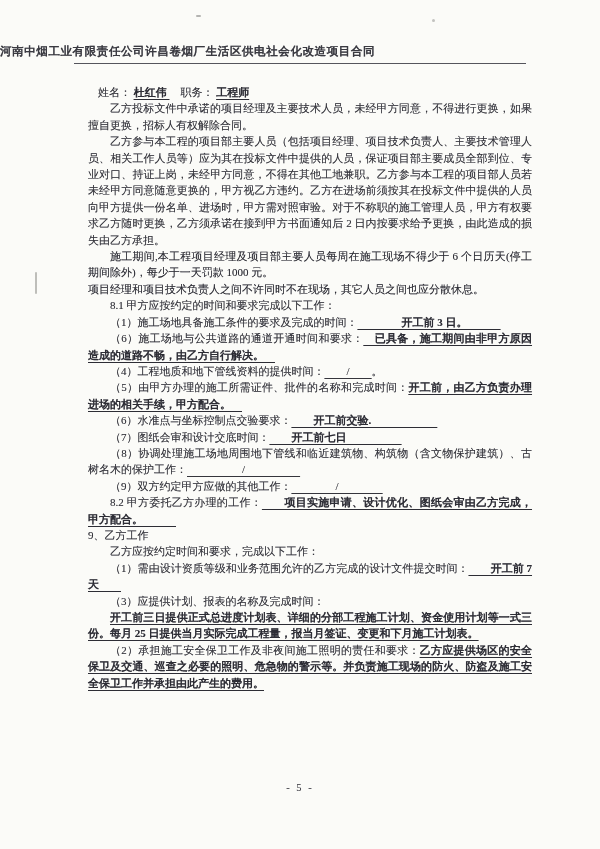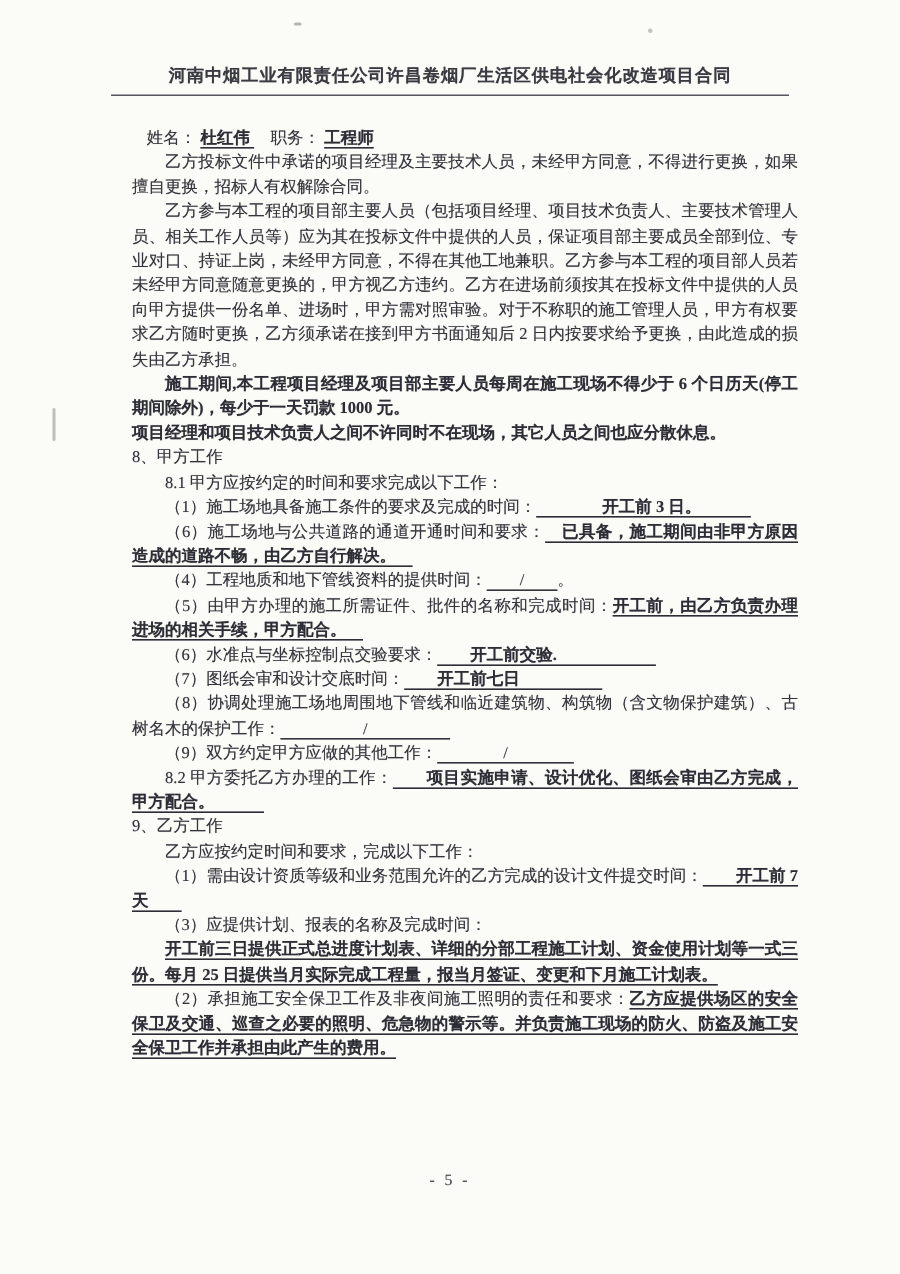--- a/index.html
+++ b/index.html
@@ -5,21 +5,21 @@
   html,body{margin:0;padding:0;background:#d8d8d4;}
   .page{
     position:relative;
     width:600px;height:849px;
     margin:0 auto;
     background:#fbfbf8;
     overflow:hidden;
     font-family:"Liberation Serif","DejaVu Serif",serif;
     color:#35353c;
   }
-  .header{padding-top:41px;text-align:center;}
+  .header{padding-top:41px;text-align:left;}
   .doc-title{
     display:inline-block;
     font-size:11.5px;font-weight:700;letter-spacing:.6px;
     color:#3a3a41;
     text-shadow:0 0 .5px rgba(70,70,80,.55);
   }
   .header-rule{
     width:452px;margin:4px auto 0;
     border:none;border-top:1.4px solid #55555c;height:0;
   }
@@ -29,21 +29,21 @@
     text-align:justify;
     text-shadow:0 0 .5px rgba(70,70,80,.5);
   }
   .doc-body p{margin:0;}
   .indent{text-indent:2em;}
   .indent-sm{text-indent:.9em;}
   .flush{text-indent:0;}
   .heading{margin-left:-17px;text-indent:0;}
   .gap{margin-top:9px;}
   .run-n{font-weight:400;}
-  .run-bold{font-weight:700;color:#2d2d35;}
+  .run-bold{font-weight:400;color:#2d2d35;}
   .run-f{
     font-weight:700;color:#2d2d35;
     text-decoration:underline;
     text-decoration-thickness:1px;
     text-underline-offset:3px;
   }
   .run-b{
     font-weight:400;
     text-decoration:underline;
     text-decoration-thickness:1px;
@@ -71,21 +71,20 @@
     <span class="doc-title">河南中烟工业有限责任公司许昌卷烟厂生活区供电社会化改造项目合同</span>
     <hr class="header-rule">
   </div>
 
   <div class="doc-body" id="doc-body">
       <p class="indent-sm"><span class="run-n">姓名： </span><span class="run-f"> 杜红伟 </span><span class="run-n">　职务： </span><span class="run-f"> 工程师 </span></p>
       <p class="indent"><span class="run-n">乙方投标文件中承诺的项目经理及主要技术人员，未经甲方同意，不得进行更换，如果擅自更换，招标人有权解除合同。</span></p>
       <p class="indent"><span class="run-n">乙方参与本工程的项目部主要人员（包括项目经理、项目技术负责人、主要技术管理人员、相关工作人员等）应为其在投标文件中提供的人员，保证项目部主要成员全部到位、专业对口、持证上岗，未经甲方同意，不得在其他工地兼职。乙方参与本工程的项目部人员若未经甲方同意随意更换的，甲方视乙方违约。乙方在进场前须按其在投标文件中提供的人员向甲方提供一份名单、进场时，甲方需对照审验。对于不称职的施工管理人员，甲方有权要求乙方随时更换，乙方须承诺在接到甲方书面通知后 2 日内按要求给予更换，由此造成的损失由乙方承担。</span></p>
       <p class="indent"><span class="run-bold">施工期间,本工程项目经理及项目部主要人员每周在施工现场不得少于 6 个日历天(停工期间除外)，每少于一天罚款 1000 元。</span></p>
       <p class="flush"><span class="run-bold">项目经理和项目技术负责人之间不许同时不在现场，其它人员之间也应分散休息。</span></p>
-      <p class="heading"><span class="run-n">8、甲方工作</span></p>
       <p class="indent"><span class="run-n">8.1 甲方应按约定的时间和要求完成以下工作：</span></p>
       <p class="indent"><span class="run-n">（1）施工场地具备施工条件的要求及完成的时间：</span><span class="run-f">　　　　开工前 3 日。　　　</span></p>
       <p class="indent"><span class="run-n">（6）施工场地与公共道路的通道开通时间和要求：</span><span class="run-f">　已具备，施工期间由非甲方原因造成的道路不畅，由乙方自行解决。　</span></p>
       <p class="indent"><span class="run-n">（4）工程地质和地下管线资料的提供时间：</span><span class="run-b">　　/　　</span><span class="run-n">。</span></p>
       <p class="indent"><span class="run-n">（5）由甲方办理的施工所需证件、批件的名称和完成时间：</span><span class="run-f">开工前，由乙方负责办理进场的相关手续，甲方配合。　</span></p>
       <p class="indent"><span class="run-n">（6）水准点与坐标控制点交验要求：</span><span class="run-f">　　开工前交验.　　　　　　</span></p>
       <p class="indent"><span class="run-n">（7）图纸会审和设计交底时间：</span><span class="run-f">　　开工前七日　　　　　</span></p>
       <p class="indent"><span class="run-n">（8）协调处理施工场地周围地下管线和临近建筑物、构筑物（含文物保护建筑）、古树名木的保护工作：</span><span class="run-b">　　　　　/　　　　　</span></p>
       <p class="indent"><span class="run-n">（9）双方约定甲方应做的其他工作：</span><span class="run-b">　　　　/　　　　</span></p>
       <p class="indent"><span class="run-n">8.2 甲方委托乙方办理的工作：</span><span class="run-f">　　项目实施申请、设计优化、图纸会审由乙方完成，甲方配合。　　　</span></p>

